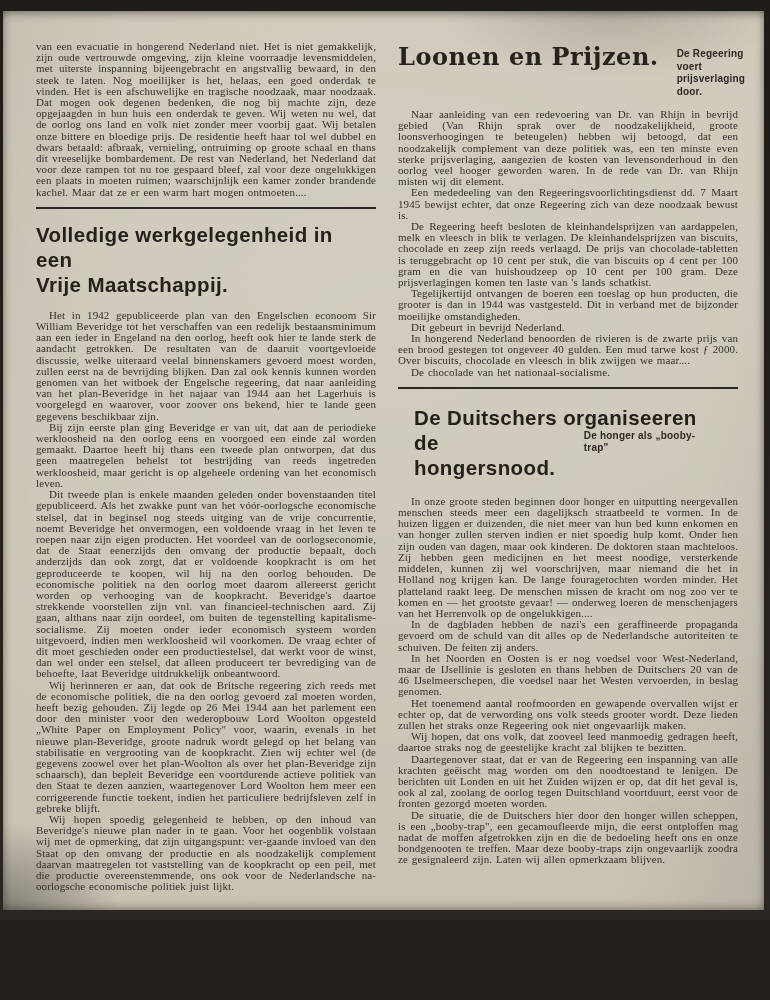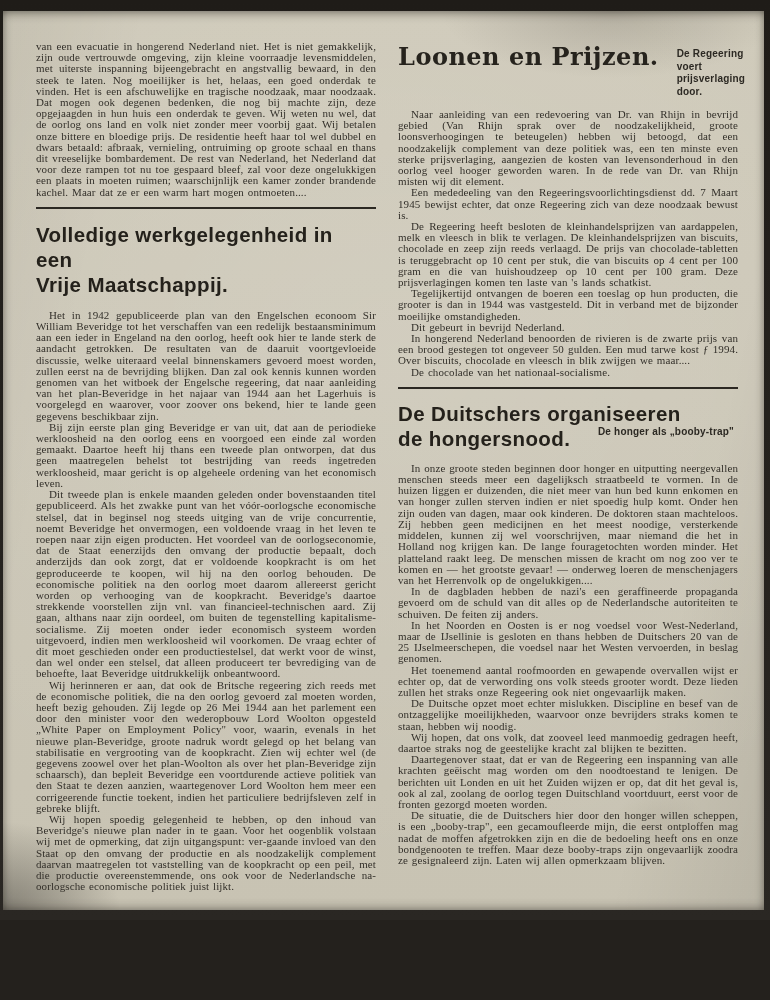--- a/index.html
+++ b/index.html
@@ -56,21 +56,21 @@
     white-space:nowrap;
   }
   .subhead{
     font-family:"Liberation Sans",sans-serif;font-weight:bold;
     font-size:10px;line-height:12.5px;color:#2c2923;letter-spacing:.2px;
   }
   .a1-header .subhead{margin:7px 0 0 18px;}
   .a2-header{margin:12px 0 12px 0;}
   .a2-row{display:flex;align-items:flex-start;}
   .a2-row .subhead{margin:0 4px 3px auto;}
-  .a2-header .headline-sans{margin:0;}
+  .a2-header .headline-sans{margin:16px;}
 </style>
 </head>
 <body>
 
 <div class="scan">
   <div class="paper">
     <div class="stain s1"></div>
     <div class="stain s2"></div>
 
     <div class="content">
@@ -100,40 +100,39 @@
             <span class="tline" style="display:block">De Regeering voert</span>
             <span class="tline" style="display:block">prijsverlaging door.</span>
           </span>
         </div>
 
         <p>Naar aanleiding van een redevoering van Dr. van Rhijn in bevrijd gebied (Van Rhijn sprak over de noodzakelijkheid, groote loonsverhoogingen te beteugelen) hebben wij betoogd, dat een noodzakelijk complement van deze politiek was, een ten minste even sterke prijsverlaging, aangezien de kosten van levensonderhoud in den oorlog veel hooger geworden waren. In de rede van Dr. van Rhijn misten wij dit element.</p>
         <p>Een mededeeling van den Regeeringsvoorlichtingsdienst dd. 7 Maart 1945 bewijst echter, dat onze Regeering zich van deze noodzaak bewust is.</p>
         <p>De Regeering heeft besloten de kleinhandelsprijzen van aardappelen, melk en vleesch in blik te verlagen. De kleinhandelsprijzen van biscuits, chocolade en zeep zijn reeds verlaagd. De prijs van chocolade-tabletten is teruggebracht op 10 cent per stuk, die van biscuits op 4 cent per 100 gram en die van huishoudzeep op 10 cent per 100 gram. Deze prijsverlagingen komen ten laste van 's lands schatkist.</p>
         <p>Tegelijkertijd ontvangen de boeren een toeslag op hun producten, die grooter is dan in 1944 was vastgesteld. Dit in verband met de bijzonder moeilijke omstandigheden.</p>
         <p>Dit gebeurt in bevrijd Nederland.</p>
-        <p>In hongerend Nederland benoorden de rivieren is de zwarte prijs van een brood gestegen tot ongeveer 50 gulden. Een mud tarwe kost ƒ 1994. Over biscuits, chocolade en vleesch in blik zwijgen we maar....</p>
+        <p>In hongerend Nederland benoorden de rivieren is de zwarte prijs van een brood gestegen tot ongeveer 40 gulden. Een mud tarwe kost ƒ 2000. Over biscuits, chocolade en vleesch in blik zwijgen we maar....</p>
         <p>De chocolade van het nationaal-socialisme.</p>
 
         <hr class="rule">
 
         <div class="a2-header">
           <h2 class="headline-sans">
             <span class="tline">De Duitschers organiseeren</span>
             <span class="a2-row">
               <span>de hongersnood.</span>
               <span class="subhead">De honger als „booby-trap"</span>
             </span>
           </h2>
         </div>
 
         <p>In onze groote steden beginnen door honger en uitputting neergevallen menschen steeds meer een dagelijksch straatbeeld te vormen. In de huizen liggen er duizenden, die niet meer van hun bed kunn enkomen en van honger zullen sterven indien er niet spoedig hulp komt. Onder hen zijn ouden van dagen, maar ook kinderen. De doktoren staan machteloos. Zij hebben geen medicijnen en het meest noodige, versterkende middelen, kunnen zij wel voorschrijven, maar niemand die het in Holland nog krijgen kan.  De lange fouragetochten worden minder. Het platteland raakt leeg. De menschen missen de kracht om nog zoo ver te komen en — het grootste gevaar! — onderweg loeren de menschenjagers van het Herrenvolk op de ongelukkigen....</p>
         <p>In de dagbladen hebben de nazi's een geraffineerde propaganda gevoerd om de schuld van dit alles op de Nederlandsche autoriteiten te schuiven. De feiten zij anders.</p>
-        <p>In het Noorden en Oosten is er nog voedsel voor West-Nederland, maar de IJsellinie is gesloten en thans hebben de Duitschers 20 van de 25 IJselmeerschepen, die voedsel naar het Westen vervoerden, in beslag genomen.</p>
+        <p>In het Noorden en Oosten is er nog voedsel voor West-Nederland, maar de IJsellinie is gesloten en thans hebben de Duitschers 20 van de 46 IJselmeerschepen, die voedsel naar het Westen vervoerden, in beslag genomen.</p>
         <p>Het toenemend aantal roofmoorden en gewapende overvallen wijst er echter op, dat de verwording ons volk steeds grooter wordt. Deze lieden zullen het straks onze Regeering ook niet ongevaarlijk maken.</p>
-        <p>De Duitsche opzet moet echter mislukken. Discipline en besef van de ontzaggelijke moeilijkheden, waarvoor onze bevrijders straks komen te staan, hebben wij noodig.</p>
         <p>Wij hopen, dat ons volk, dat zooveel leed manmoedig gedragen heeft, daartoe straks nog de geestelijke kracht zal blijken te bezitten.</p>
         <p>Daartegenover staat, dat er van de Regeering een inspanning van alle krachten geëischt mag worden om den noodtoestand te lenigen.  De berichten uit Londen en uit het Zuiden wijzen er op, dat dit het geval is, ook al zal, zoolang de oorlog tegen Duitschland voortduurt, eerst voor de fronten gezorgd moeten worden.</p>
         <p>De situatie, die de Duitschers hier door den honger willen scheppen, is een „booby-trap", een gecamoufleerde mijn, die eerst ontploffen mag nadat de moffen afgetrokken zijn en die de bedoeling heeft ons en onze bondgenooten te treffen. Maar deze booby-traps zijn ongevaarlijk zoodra ze gesignaleerd zijn.  Laten wij allen opmerkzaam blijven.</p>
       </div>
 
     </div>
   </div>
 </div>
 
 </body></html>

